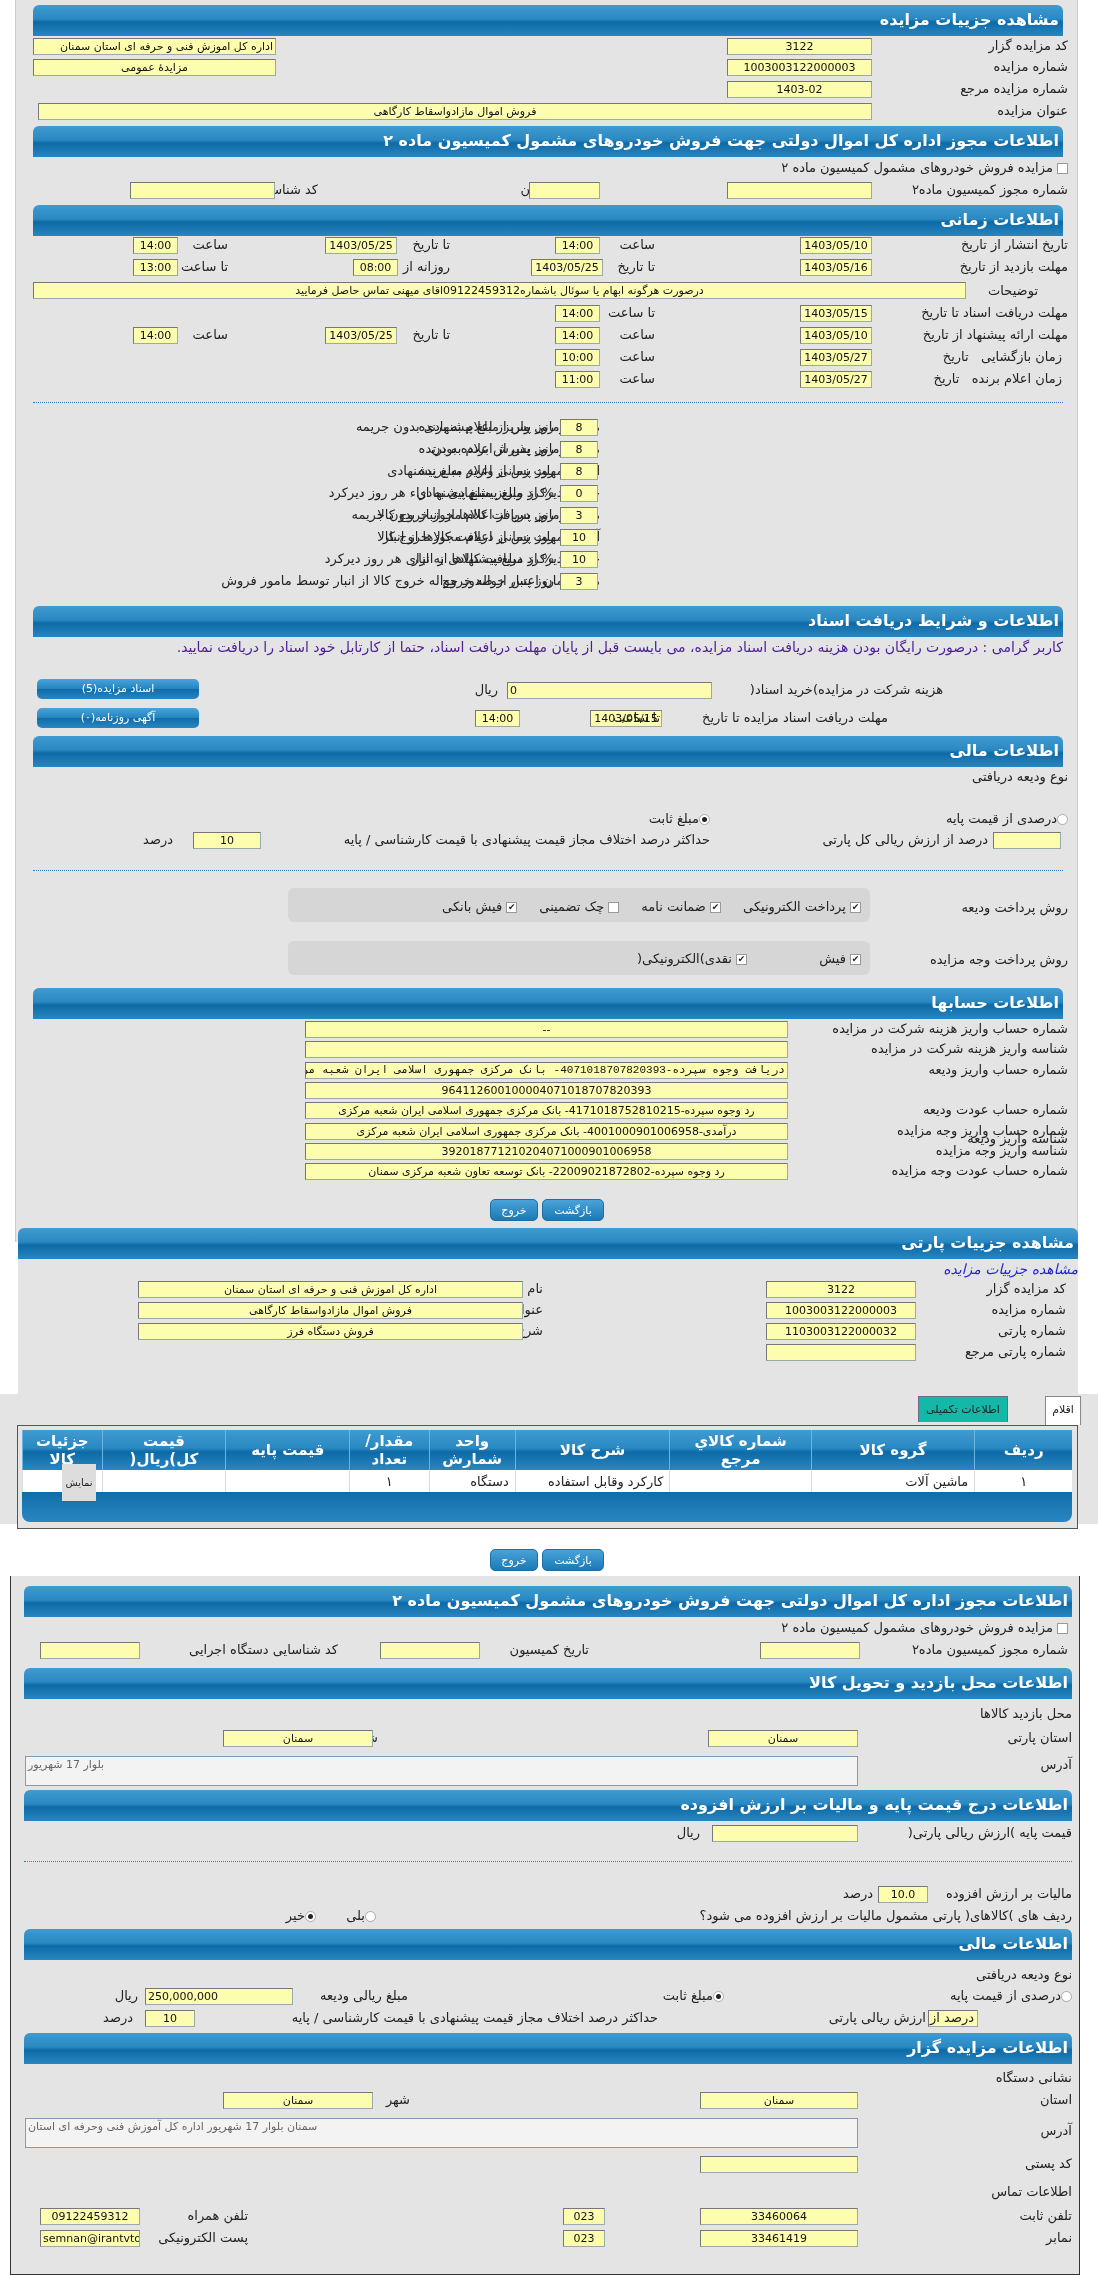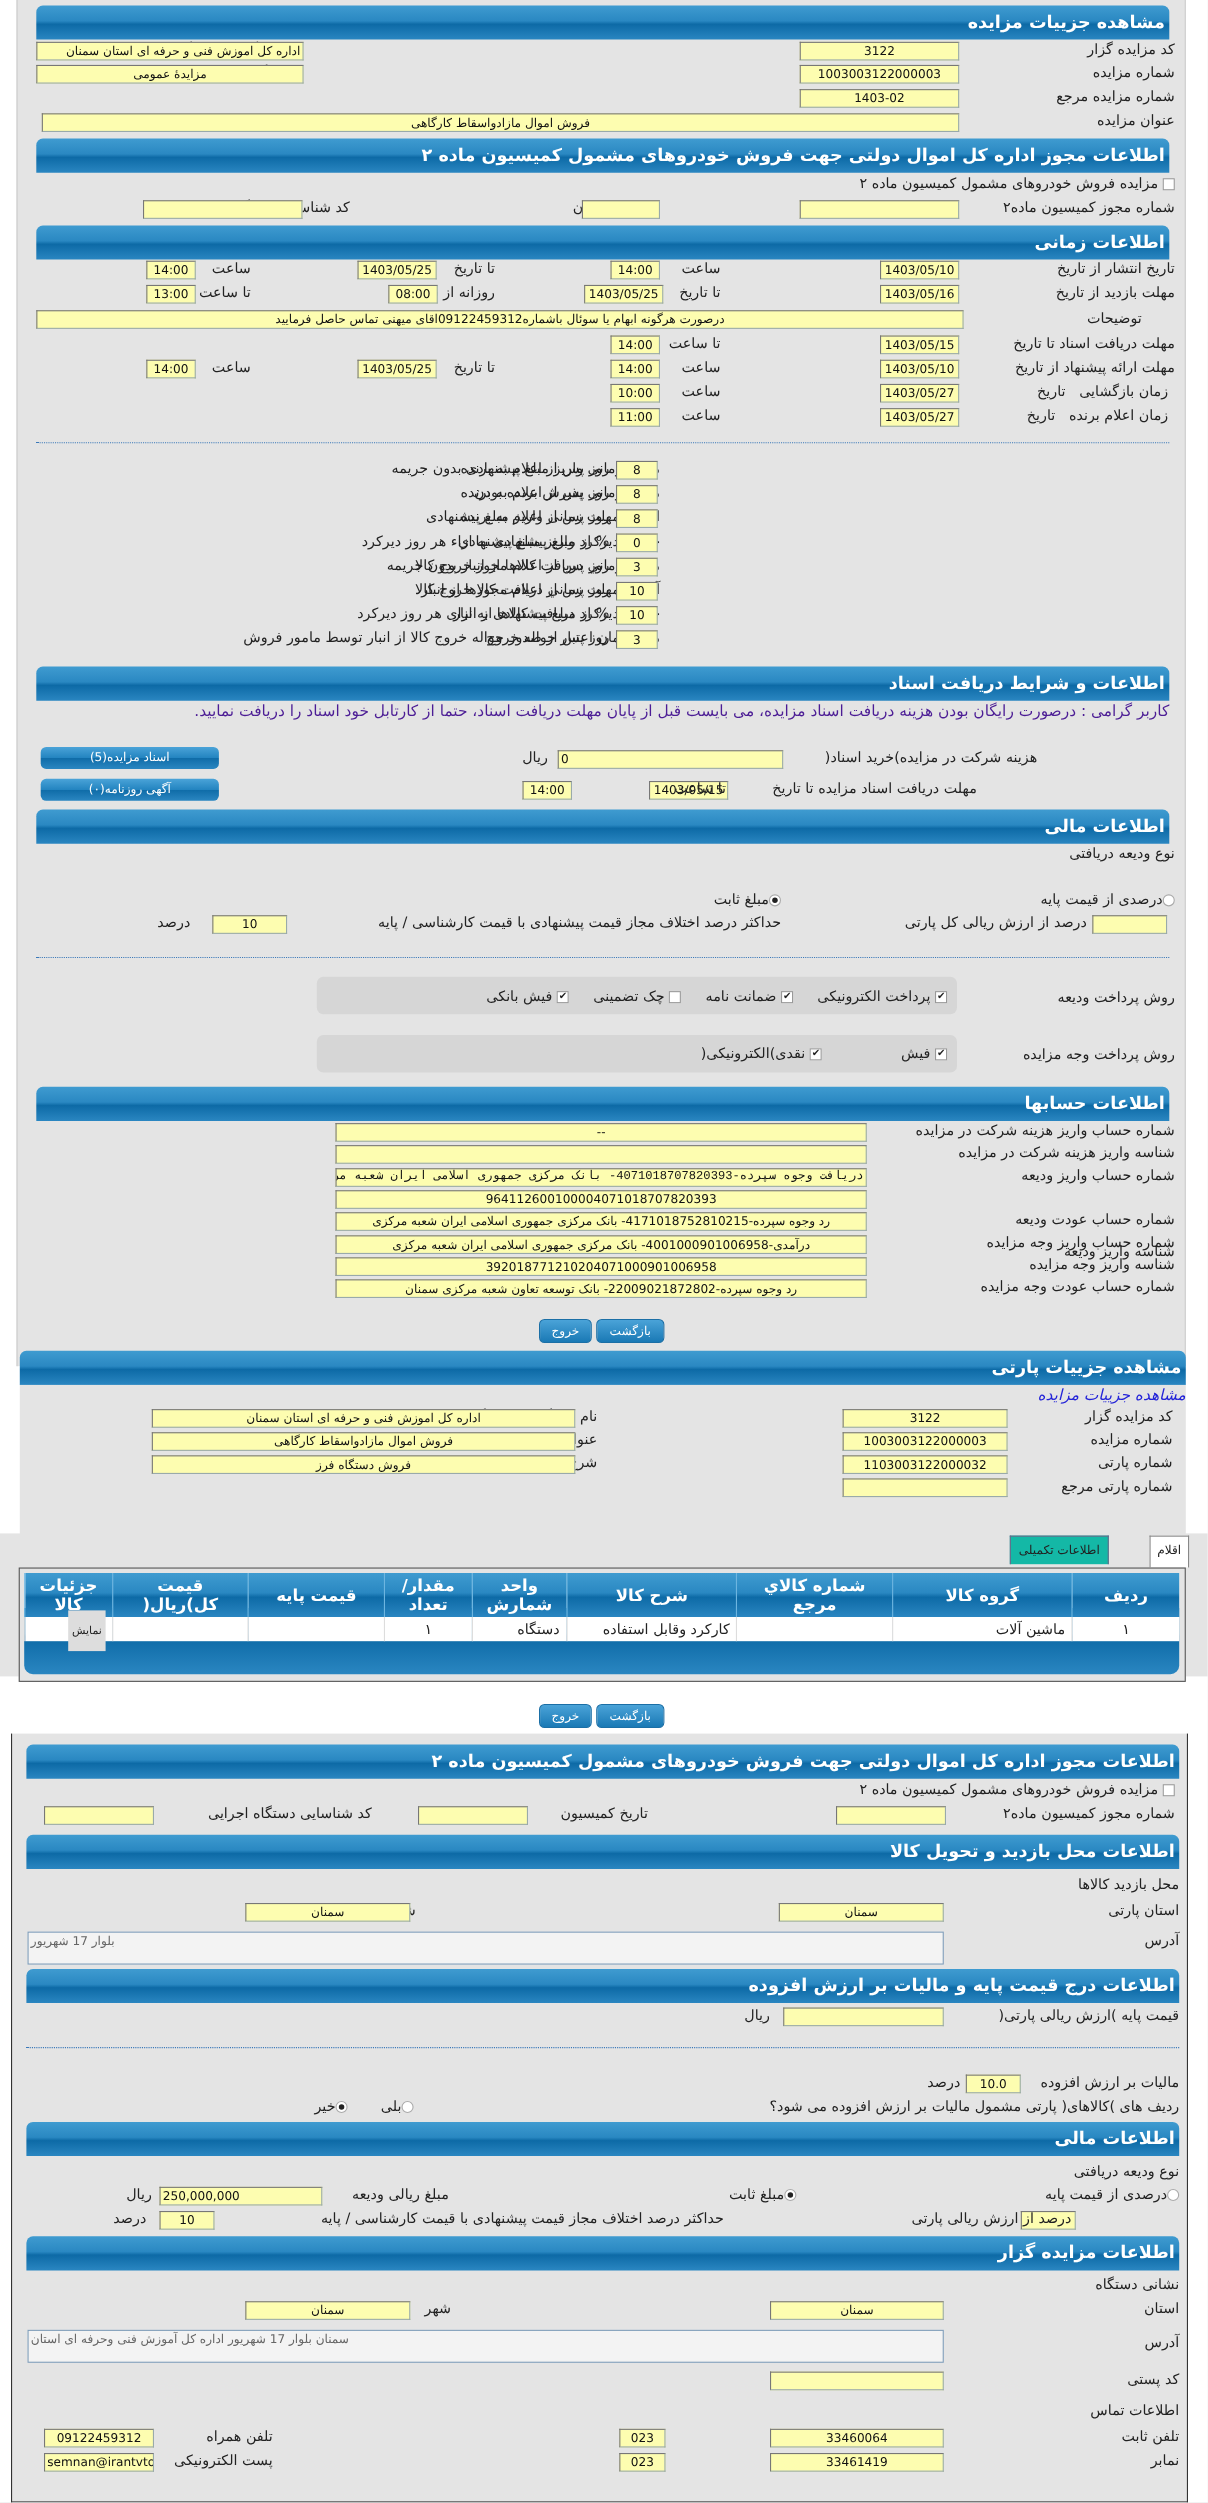--- a/index.html
+++ b/index.html
@@ -70,21 +70,21 @@
 <span class="lbl" style="right:30px;top:258px"><span>مهلت بازدید</span> <span>از تاریخ</span></span>
 <div class="inp" style="left:800px;top:259px;width:72px">1403/05/16</div>
 <span class="lbl" style="right:443px;top:258px">تا تاریخ</span>
 <div class="inp" style="left:531px;top:259px;width:72px">1403/05/25</div>
 <span class="lbl" style="right:648px;top:258px">روزانه از ساعت</span>
 <div class="inp" style="left:353px;top:259px;width:45px">08:00</div>
 <span class="lbl" style="right:870px;top:258px">تا ساعت</span>
 <div class="inp" style="left:133px;top:259px;width:45px">13:00</div>
 
 <span class="lbl" style="right:60px;top:282px">توضیحات</span>
-<div class="inp" style="left:33px;top:282px;width:843px">درصورت هرگونه ابهام یا سوئال باشماره09122459312اقای میهنی تماس حاصل فرمایید</div>
+<div class="inp" style="left:33px;top:282px;width:933px">درصورت هرگونه ابهام یا سوئال باشماره09122459312اقای میهنی تماس حاصل فرمایید</div>
 
 <span class="lbl" style="right:30px;top:304px"><span>مهلت دریافت اسناد</span> <span>تا تاریخ</span></span>
 <div class="inp" style="left:800px;top:305px;width:72px">1403/05/15</div>
 <span class="lbl" style="right:443px;top:304px">تا ساعت</span>
 <div class="inp" style="left:555px;top:305px;width:45px">14:00</div>
 
 <span class="lbl" style="right:30px;top:326px"><span>مهلت ارائه پیشنهاد</span> <span>از تاریخ</span></span>
 <div class="inp" style="left:800px;top:327px;width:72px">1403/05/10</div>
 <span class="lbl" style="right:443px;top:326px">ساعت</span>
 <div class="inp" style="left:555px;top:327px;width:45px">14:00</div>

